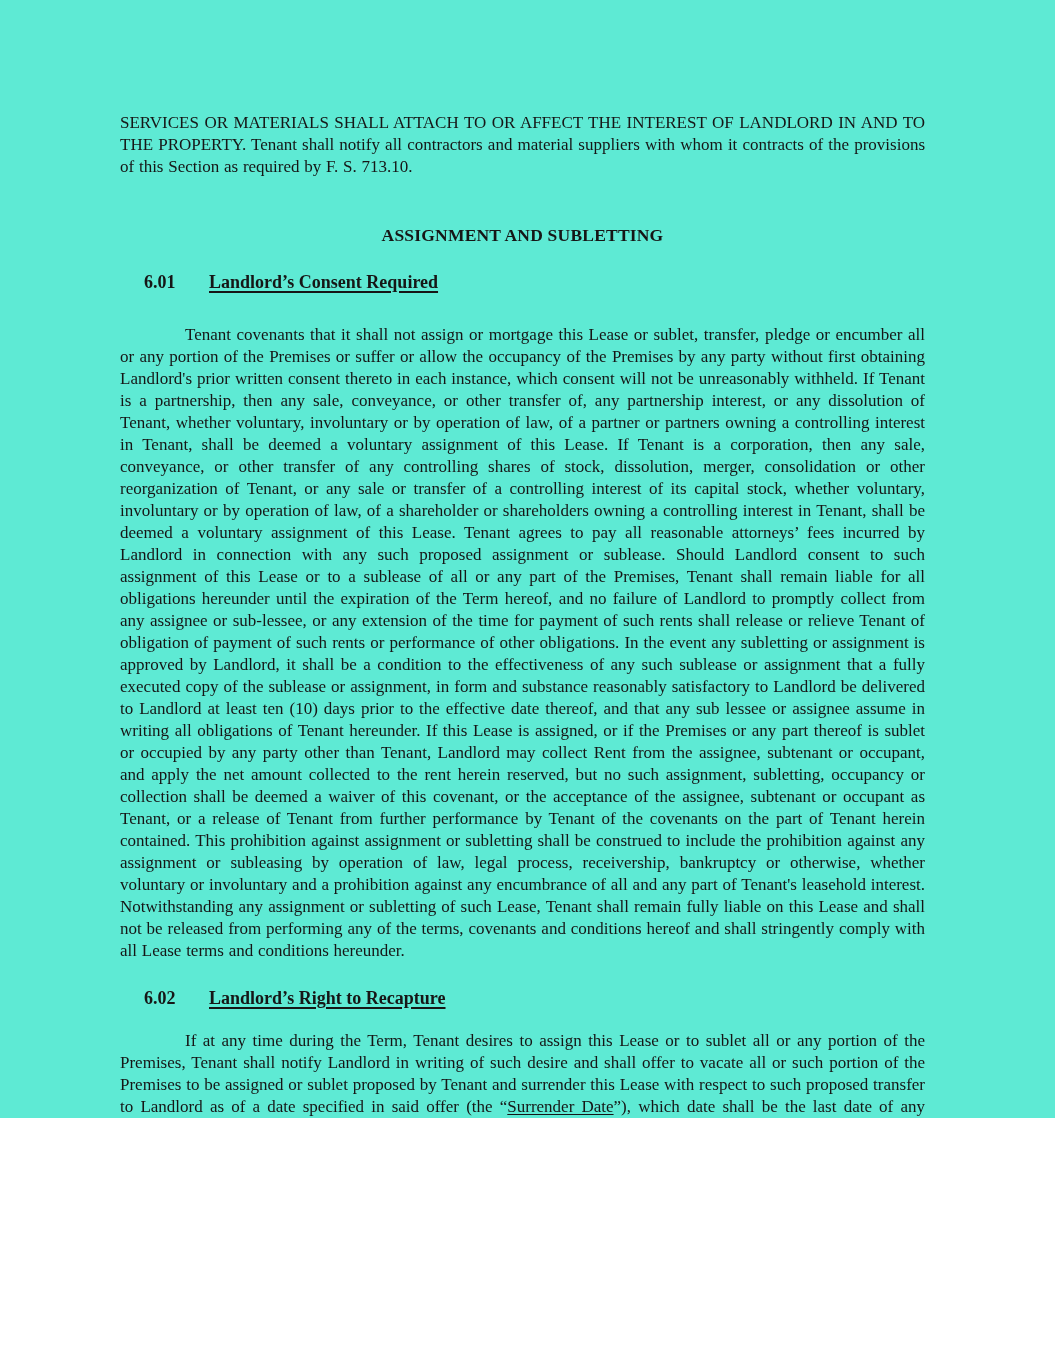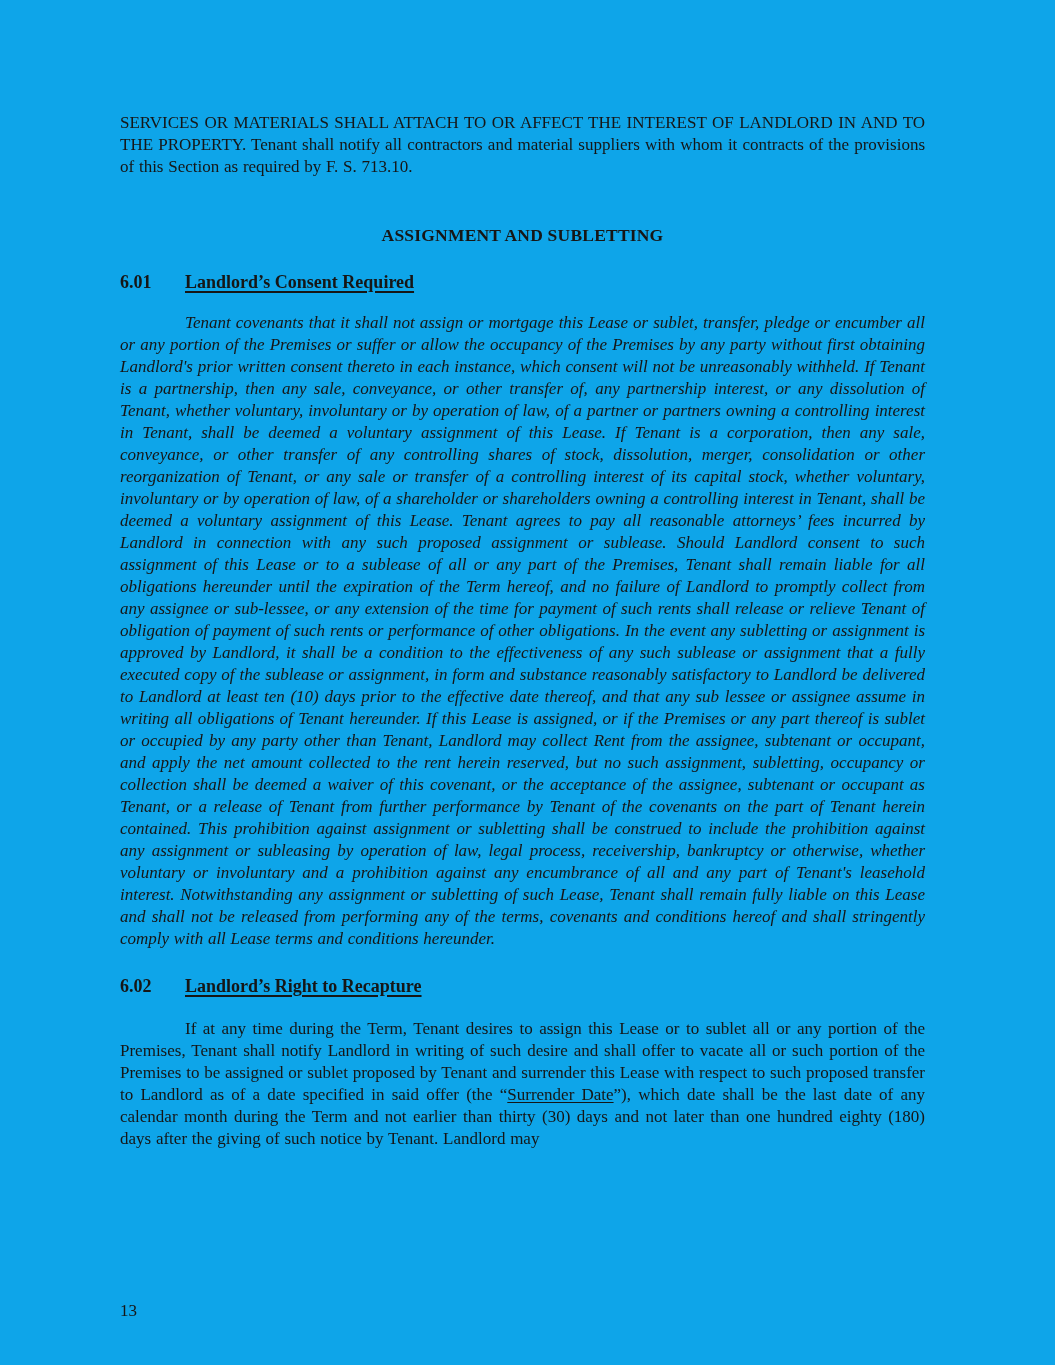--- a/index.html
+++ b/index.html
@@ -3,22 +3,22 @@
 <meta charset="utf-8">
 <style>
   html, body {
     margin: 0;
     padding: 0;
     background: #ffffff;
   }
   .page {
     position: relative;
     width: 1055px;
-    height: 1365px;
-    background: #0ea5e9;
+    height: 1118px;
+    background: #5eead4;
     overflow: hidden;
     box-sizing: border-box;
     padding: 112px 130px 0 120px;
     font-family: "Liberation Serif", "DejaVu Serif", serif;
     color: #161616;
     font-size: 17px;
     line-height: 22px;
   }
   .para {
     margin: 0;
@@ -43,28 +43,29 @@
   }
   .section-heading {
     margin-top: 23px;
     font-weight: bold;
     font-size: 18px;
     line-height: 24px;
   }
   .sec-num {
     display: inline-block;
     width: 65px;
+    margin-left: 24px;
   }
   .sec-title {
     text-decoration: underline;
     text-decoration-thickness: 2px;
     text-underline-offset: 3px;
     text-align: center;
   }
-  .body-6-01 { margin-top: 18px; font-style: italic; }
+  .body-6-01 { margin-top: 30px; }
   .heading-6-02 { margin-top: 24px; }
   .body-6-02 { margin-top: 20px; }
   .uline {
     text-decoration: underline;
     text-underline-offset: 2px;
   }
   .footer {
     position: absolute;
     top: 1300px;
     left: 120px;

